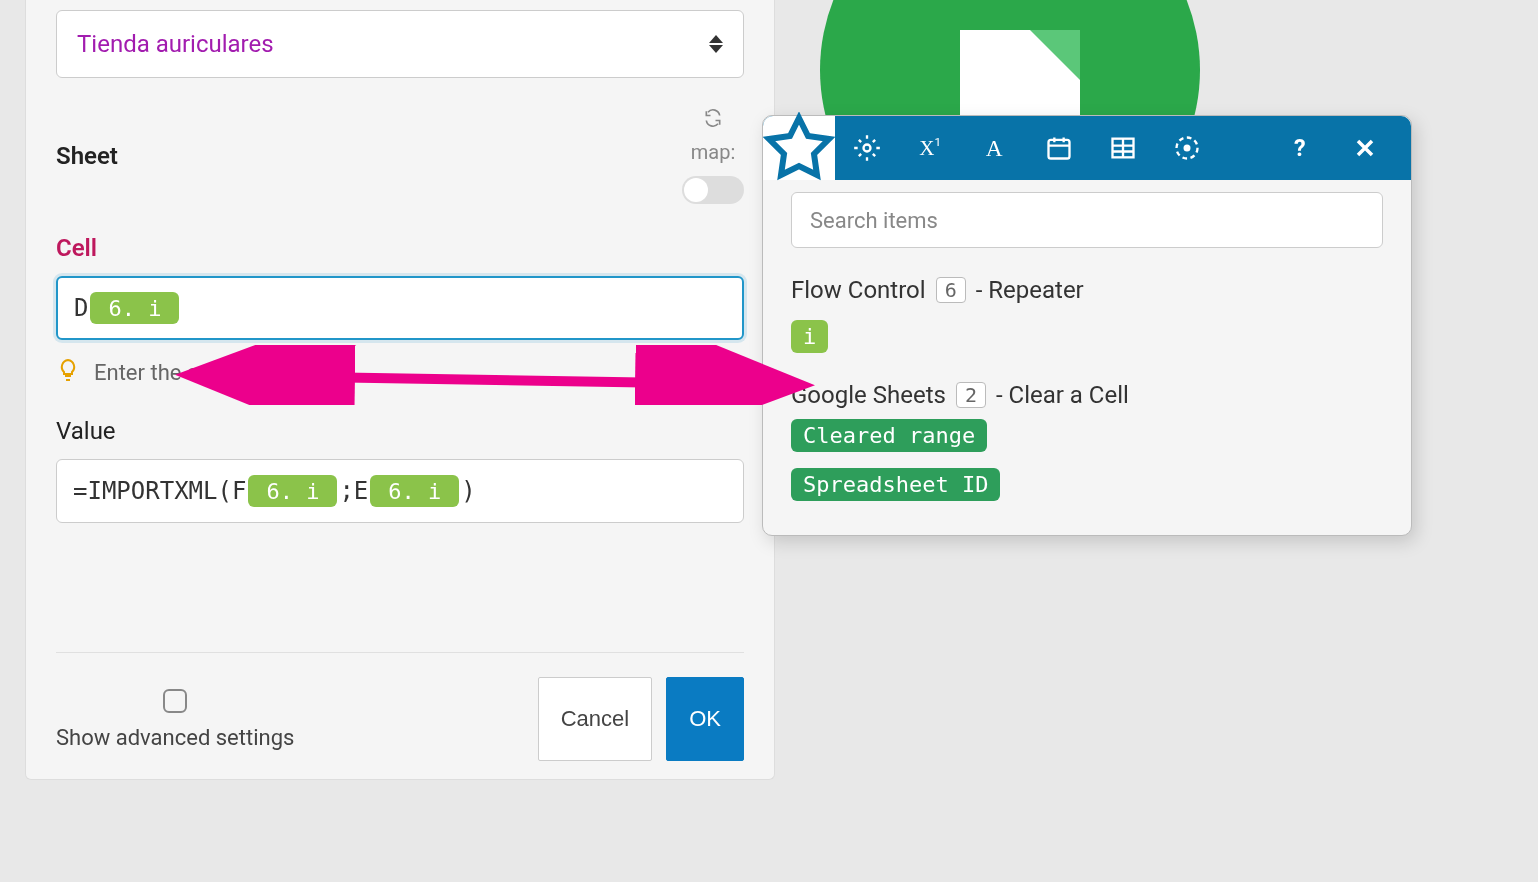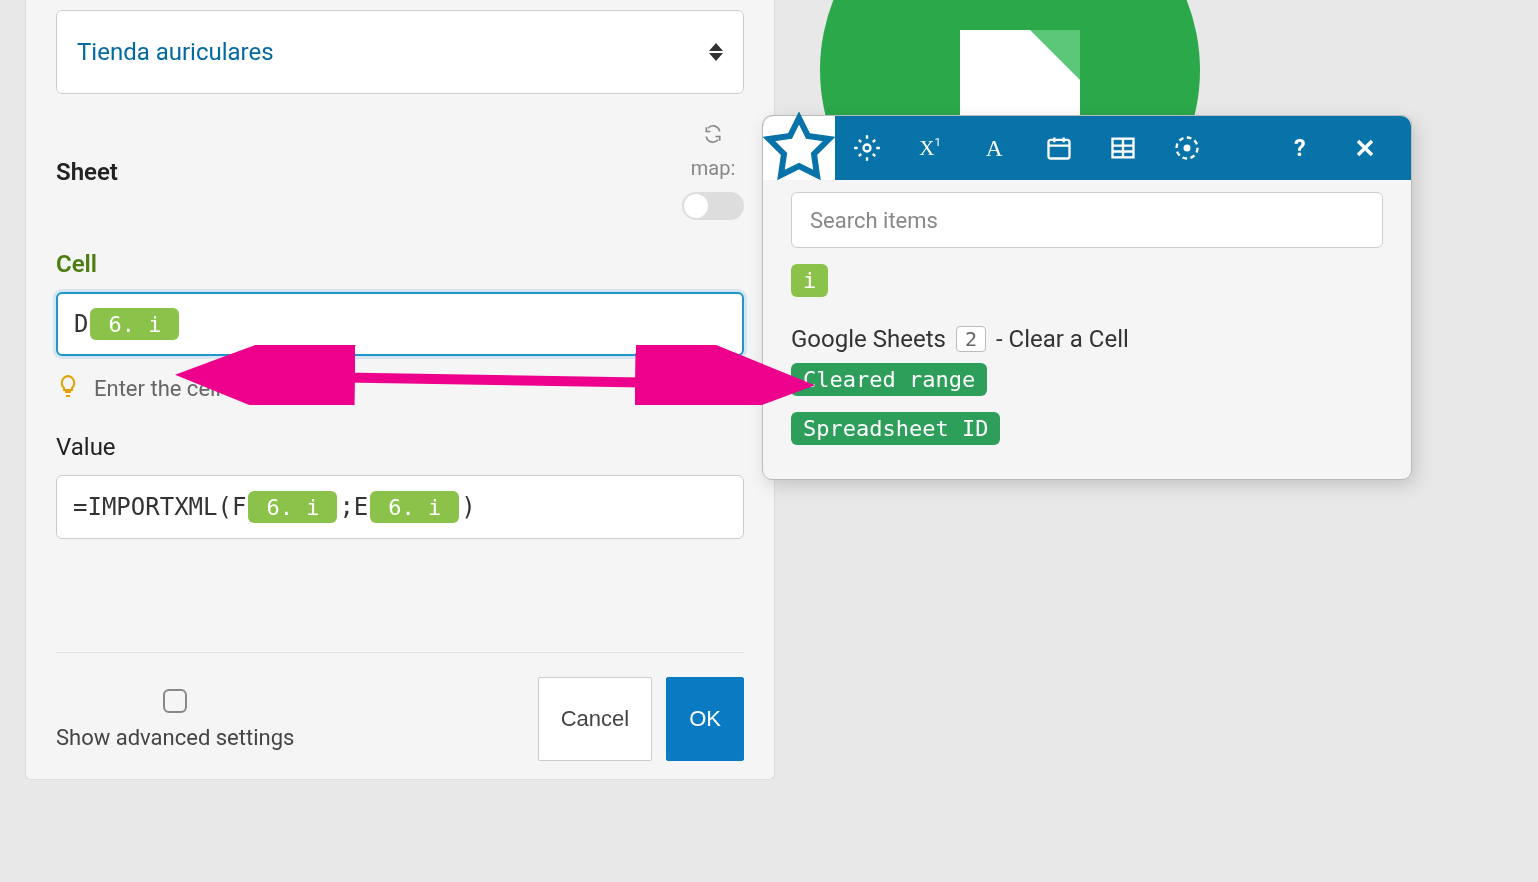--- a/index.html
+++ b/index.html
@@ -18,30 +18,30 @@
     width: 750px;
     height: 780px;
     background: #f5f5f5;
     border: 1px solid #ddd;
     border-top: none;
     border-radius: 0 0 6px 6px;
     padding: 10px 30px 20px 30px;
   }
   .select-box {
     width: 100%;
-    height: 84px;
+    height: 68px;
     background: #fff;
     border: 1px solid #ccc;
     border-radius: 6px;
     display: flex;
     align-items: center;
     justify-content: space-between;
     padding: 0 20px;
     font-size: 24px;
-    color: #0369a1;
+    color: #a21caf;
     cursor: pointer;
   }
   .select-caret {
     display: flex;
     flex-direction: column;
     gap: 2px;
   }
   .select-caret::before {
     content: "";
     width: 0; height: 0;
@@ -59,21 +59,21 @@
   .field-label {
     font-size: 24px;
     font-weight: 600;
     color: #222;
     margin-top: 30px;
     margin-bottom: 14px;
     display: flex;
     align-items: center;
     justify-content: space-between;
   }
-  .field-label-active { color: #4d7c0f; }
+  .field-label-active { color: #be185d; }
   .map-toggle {
     display: flex;
     align-items: center;
     gap: 12px;
     font-weight: normal;
     color: #888;
     font-size: 20px;
     flex-direction: column;
   }
   .refresh-icon {
@@ -430,20 +430,25 @@
           <path stroke="#fff" stroke-width="3" d="M6 6l12 12M6 18L18 6"></path>
         </svg>
     </div>
   </div>
 
   <div class="panel-body">
     <div class="search-input">
       <span>Search items</span>
     </div>
 
+    <div class="group-title">
+      <span>Flow Control</span>
+      <span class="num-badge">6</span>
+      <span>- Repeater</span>
+    </div>
     <div class="chip-row">
       <span class="chip">i</span>
     </div>
 
     <div class="group-title">
       <span>Google Sheets</span>
       <span class="num-badge">2</span>
       <span>- Clear a Cell</span>
     </div>
     <div class="chip-row" style="margin-top:10px">

